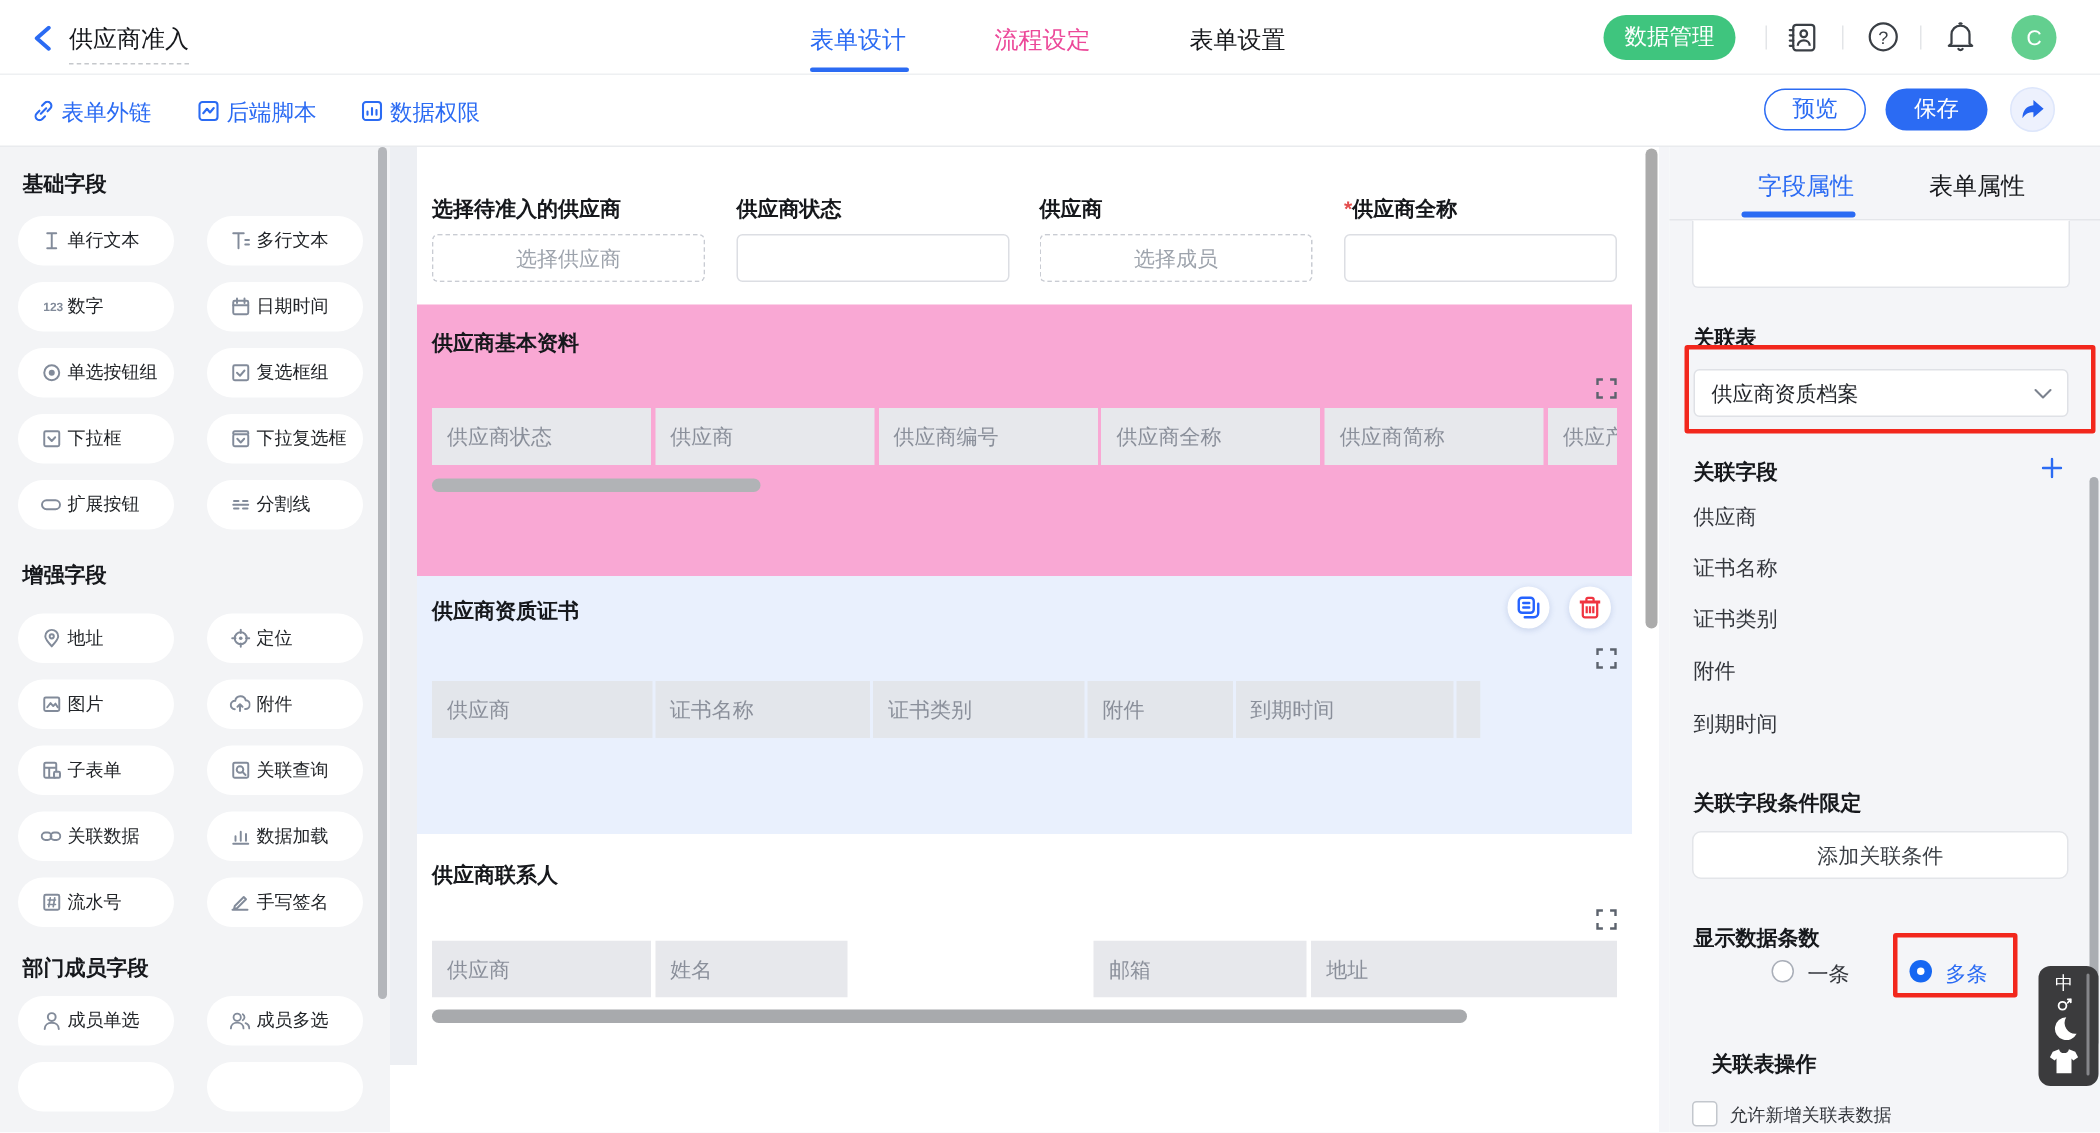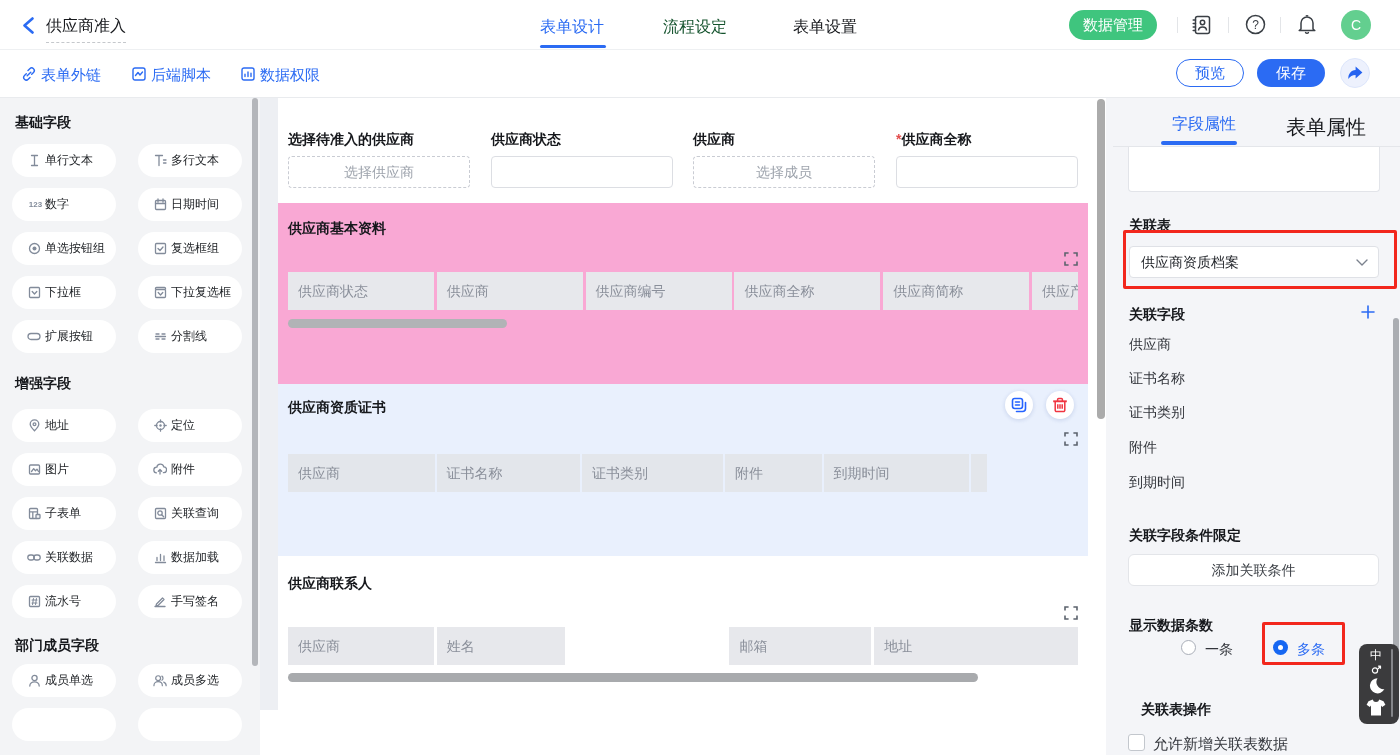--- a/index.html
+++ b/index.html
@@ -18,21 +18,21 @@
 </head>
 <body>
 
 <div class="abs" id="topbar" style="left:0;top:0;width:1400px;height:50px;background:#fff;border-bottom:1px solid #eef0f2;">
   <svg class="abs" style="left:21px;top:17px;" width="14" height="17" viewBox="0 0 14 17">
       <path d="M11.5 1.5 L3.5 8.5 L11.5 15.5" fill="none" stroke="#2b6bf3" stroke-width="2.6" stroke-linecap="round" stroke-linejoin="round"></path>
     </svg>
   <div class="abs" style="left:46px;top:16px;font-size:16px;color:#16181c;padding-bottom:5px;border-bottom:1px dashed #c5c8cc;">供应商准入</div>
   <div class="abs" style="left:540px;top:17px;font-size:16px;color:#2b6bf3;">表单设计</div>
   <div class="abs" style="left:540px;top:45px;width:66px;height:3px;background:#2b6bf3;border-radius:2px;"></div>
-  <div class="abs" style="left:663px;top:17px;font-size:16px;color:#14532d;">流程设定</div>
+  <div class="abs" style="left:663px;top:17px;font-size:16px;color:#ec4899;">流程设定</div>
   <div class="abs" style="left:793px;top:17px;font-size:16px;color:#16181c;">表单设置</div>
   <div class="abs" style="left:1069px;top:10px;width:88px;height:30px;background:#3fc57e;border-radius:15px;color:#fff;font-size:15px;text-align:center;line-height:30px;">数据管理</div>
   <div class="abs" style="left:1177px;top:17px;width:1px;height:16px;background:#e3e5e8;"></div>
   <svg class="abs" style="left:1191px;top:14px;" width="22" height="22" viewBox="0 0 22 22" fill="none" stroke="#3a3f45" stroke-width="1.5">
     <rect x="4.5" y="2.5" width="14" height="17" rx="2"></rect>
     <circle cx="11.5" cy="8.5" r="2.2"></circle>
     <path d="M7.5 16.5 c0-2.2 1.8-3.6 4-3.6 s4 1.4 4 3.6"></path>
     <path d="M2.2 6 h2.3 M2.2 9.5 h2.3 M2.2 13 h2.3 M2.2 16.5 h2.3" stroke-linecap="round"></path>
   </svg>
   <div class="abs" style="left:1228px;top:17px;width:1px;height:16px;background:#e3e5e8;"></div>
@@ -356,21 +356,21 @@
   </div>
   <div class="abs" style="left:0;top:612px;width:18px;height:45px;background:#fff;"></div>
 
   <div class="abs" style="left:837px;top:1px;width:8px;height:320px;background:#ababab;border-radius:4px;"></div>
 </div>
 <div class="abs" style="left:1106px;top:98px;width:7px;height:657px;background:#f4f5f8;"></div>
 <div class="abs" id="rp" style="left:1113px;top:98px;width:287px;height:657px;background:#f4f5f8;">
 
   <div class="abs" style="left:0;top:0;width:287px;height:49px;border-bottom:1px solid #e4e6ea;"></div>
   <div class="abs" style="left:59px;top:16px;font-size:16px;color:#2b6bf3;">字段属性</div>
-  <div class="abs" style="left:173px;top:16px;font-size:20px;color:#16181c;">表单属性</div>
+  <div class="abs" style="left:173px;top:16px;font-size:16px;color:#16181c;">表单属性</div>
   <div class="abs" style="left:48px;top:43px;width:76px;height:4px;background:#2b6bf3;border-radius:2px;"></div>
 
   <div class="abs" style="left:15px;top:49px;width:252px;height:45px;background:#fff;border:1px solid #e2e4e9;border-radius:0 0 4px 4px;border-top:none;"></div>
 
   <div class="abs b" style="left:16px;top:119px;font-size:14px;color:#16181c;">关联表</div>
   <div class="abs" style="left:16px;top:148px;width:250px;height:32px;background:#fff;border:1px solid #dfe1e6;border-radius:4px;font-size:14px;color:#23262b;line-height:30px;padding-left:11px;">供应商资质档案</div>
   <svg class="abs" style="left:243px;top:161px;" width="12" height="8" viewBox="0 0 12 8" fill="none" stroke="#7b828e" stroke-width="1.4">
       <path d="M1 1 l5 5 5-5" stroke-linecap="round" stroke-linejoin="round"></path>
     </svg>
   <div class="abs" style="left:10px;top:132px;width:274px;height:59px;border:3px solid #f2271d;border-radius:2px;"></div>
@@ -391,21 +391,21 @@
   <div class="abs b" style="left:16px;top:519px;font-size:14px;color:#16181c;">显示数据条数</div>
   <div class="abs" style="left:68px;top:542px;width:15px;height:15px;border:1.5px solid #a9aeb8;border-radius:50%;background:#fff;"></div>
   <div class="abs" style="left:92px;top:543px;font-size:14px;color:#33363c;">一条</div>
   <div class="abs" style="left:160px;top:542px;width:15px;height:15px;border-radius:50%;background:#1667f2;"></div>
   <div class="abs" style="left:165px;top:547px;width:5px;height:5px;border-radius:50%;background:#fff;"></div>
   <div class="abs" style="left:184px;top:543px;font-size:14px;color:#2b6bf3;">多条</div>
   <div class="abs" style="left:149px;top:524px;width:83px;height:43px;border:3px solid #f2271d;border-radius:2px;"></div>
 
   <div class="abs b" style="left:28px;top:603px;font-size:14px;color:#16181c;">关联表操作</div>
   <div class="abs" style="left:15px;top:636px;width:17px;height:17px;border:1.5px solid #c3c7cd;border-radius:3px;background:#fff;"></div>
-  <div class="abs" style="left:40px;top:637px;font-size:15px;color:#33363c;">允许新增关联表数据</div>
+  <div class="abs" style="left:40px;top:637px;font-size:12px;color:#33363c;">允许新增关联表数据</div>
 
   <div class="abs" style="left:280px;top:220px;width:6px;height:380px;background:#aaadb2;border-radius:3px;"></div>
 
   <div class="abs" style="left:246px;top:546px;width:40px;height:80px;background:#3b3b3d;border-radius:8px;">
     <div class="abs" style="left:0;top:2px;width:34px;text-align:center;font-size:12px;line-height:12px;padding-top:3px;color:#fff;">中</div>
     <svg class="abs" style="left:12px;top:21px;" width="11" height="9" viewBox="0 0 11 9" fill="none" stroke="#fff" stroke-width="1.2">
         <circle cx="4" cy="5.5" r="2.6"></circle>
         <path d="M7.5 3.5 L9.5 1.2 M9.5 1.2 h-2 M9.5 1.2 v2" stroke-linecap="round"></path>
       </svg>
     <svg class="abs" style="left:9px;top:33px;" width="17" height="17" viewBox="0 0 17 17">

